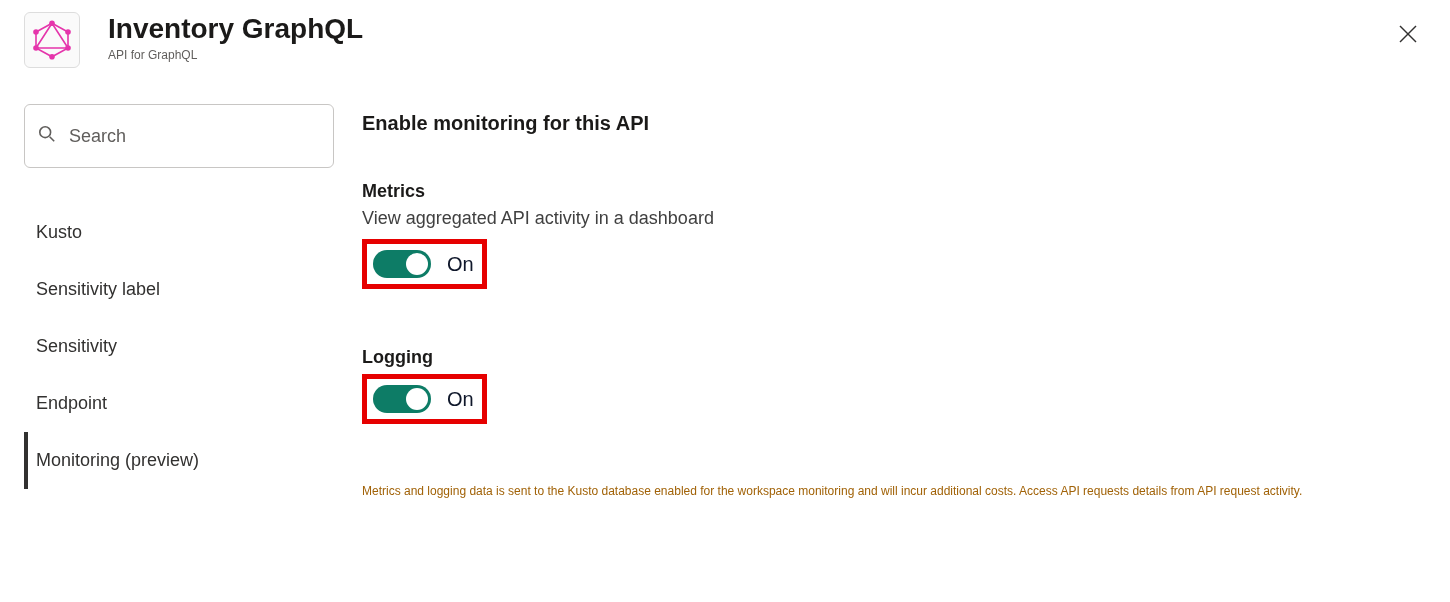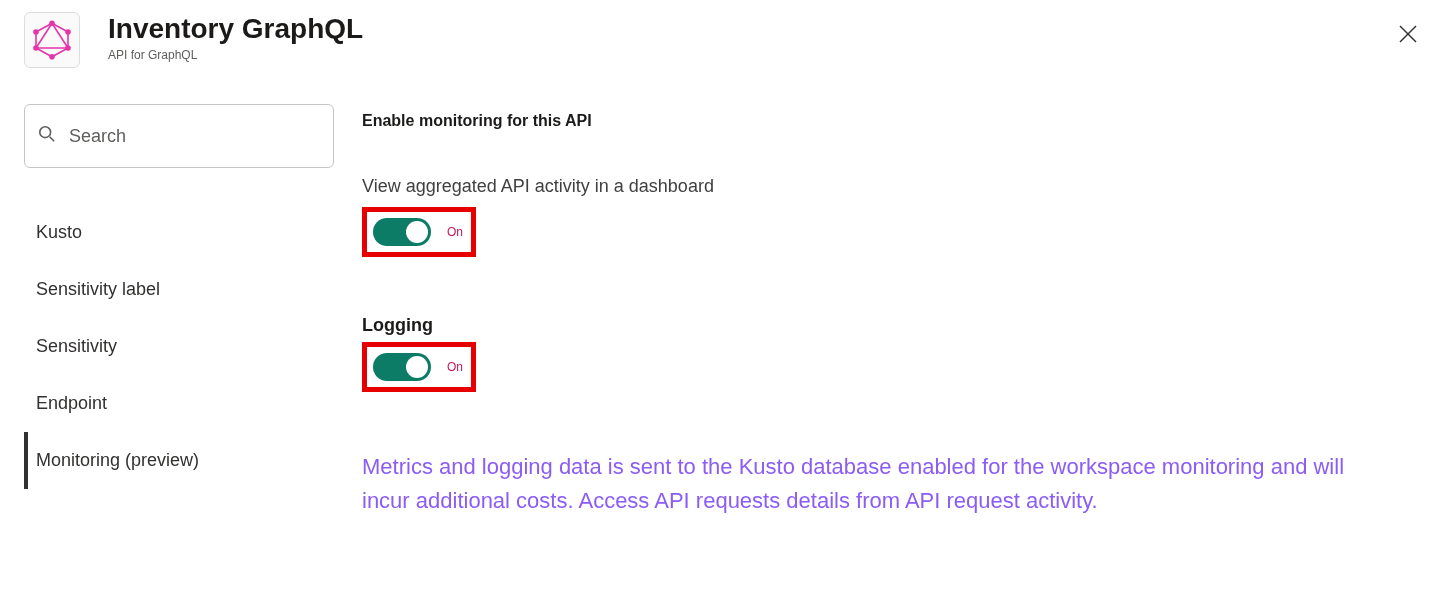--- a/index.html
+++ b/index.html
@@ -86,21 +86,21 @@
       cursor: pointer;
       border-left: 4px solid transparent;
     }
     .nav-item.active {
       font-weight: 400;
       border-left: 4px solid #323130;
       padding-left: 8px;
     }
     .main { flex: 1; padding-top: 8px; }
     .section-heading {
-      font-size: 16px;
+      font-size: 20px;
       font-weight: 600;
       color: #1b1a19;
       margin-bottom: 46px;
     }
     .setting-block { margin-bottom: 58px; }
     .setting-title {
       font-size: 18px;
       font-weight: 600;
       color: #1b1a19;
       margin-bottom: 6px;
@@ -129,24 +129,24 @@
     }
     .toggle .knob {
       position: absolute;
       right: 3px;
       top: 3px;
       width: 22px;
       height: 22px;
       background: #fff;
       border-radius: 50%;
     }
-    .toggle-label { font-size: 12px; color: #be185d; }
+    .toggle-label { font-size: 20px; color: #0f172a; }
     .footnote {
-      font-size: 22px;
-      color: #8b5cf6;
+      font-size: 12px;
+      color: #a16207;
       line-height: 1.55;
       margin-top: 4px;
       max-width: 1020px;
     }
   </style>
 </head>
 <body>
 
 <div class="header">
   <div class="app-icon-box">
@@ -195,20 +195,21 @@
       <li class="nav-item">Sensitivity</li>
       <li class="nav-item">Endpoint</li>
       <li class="nav-item active">Monitoring (preview)</li>
     </ul>
   </aside>
 
   <main class="main">
     <div class="section-heading">Enable monitoring for this API</div>
 
     <div class="setting-block">
+      <div class="setting-title">Metrics</div>
       <div class="setting-desc">View aggregated API activity in a dashboard</div>
       <div class="toggle-row highlight-box">
         <div class="toggle">
           <div class="knob"></div>
         </div>
         <span class="toggle-label">On</span>
       </div>
     </div>
 
     <div class="setting-block">

